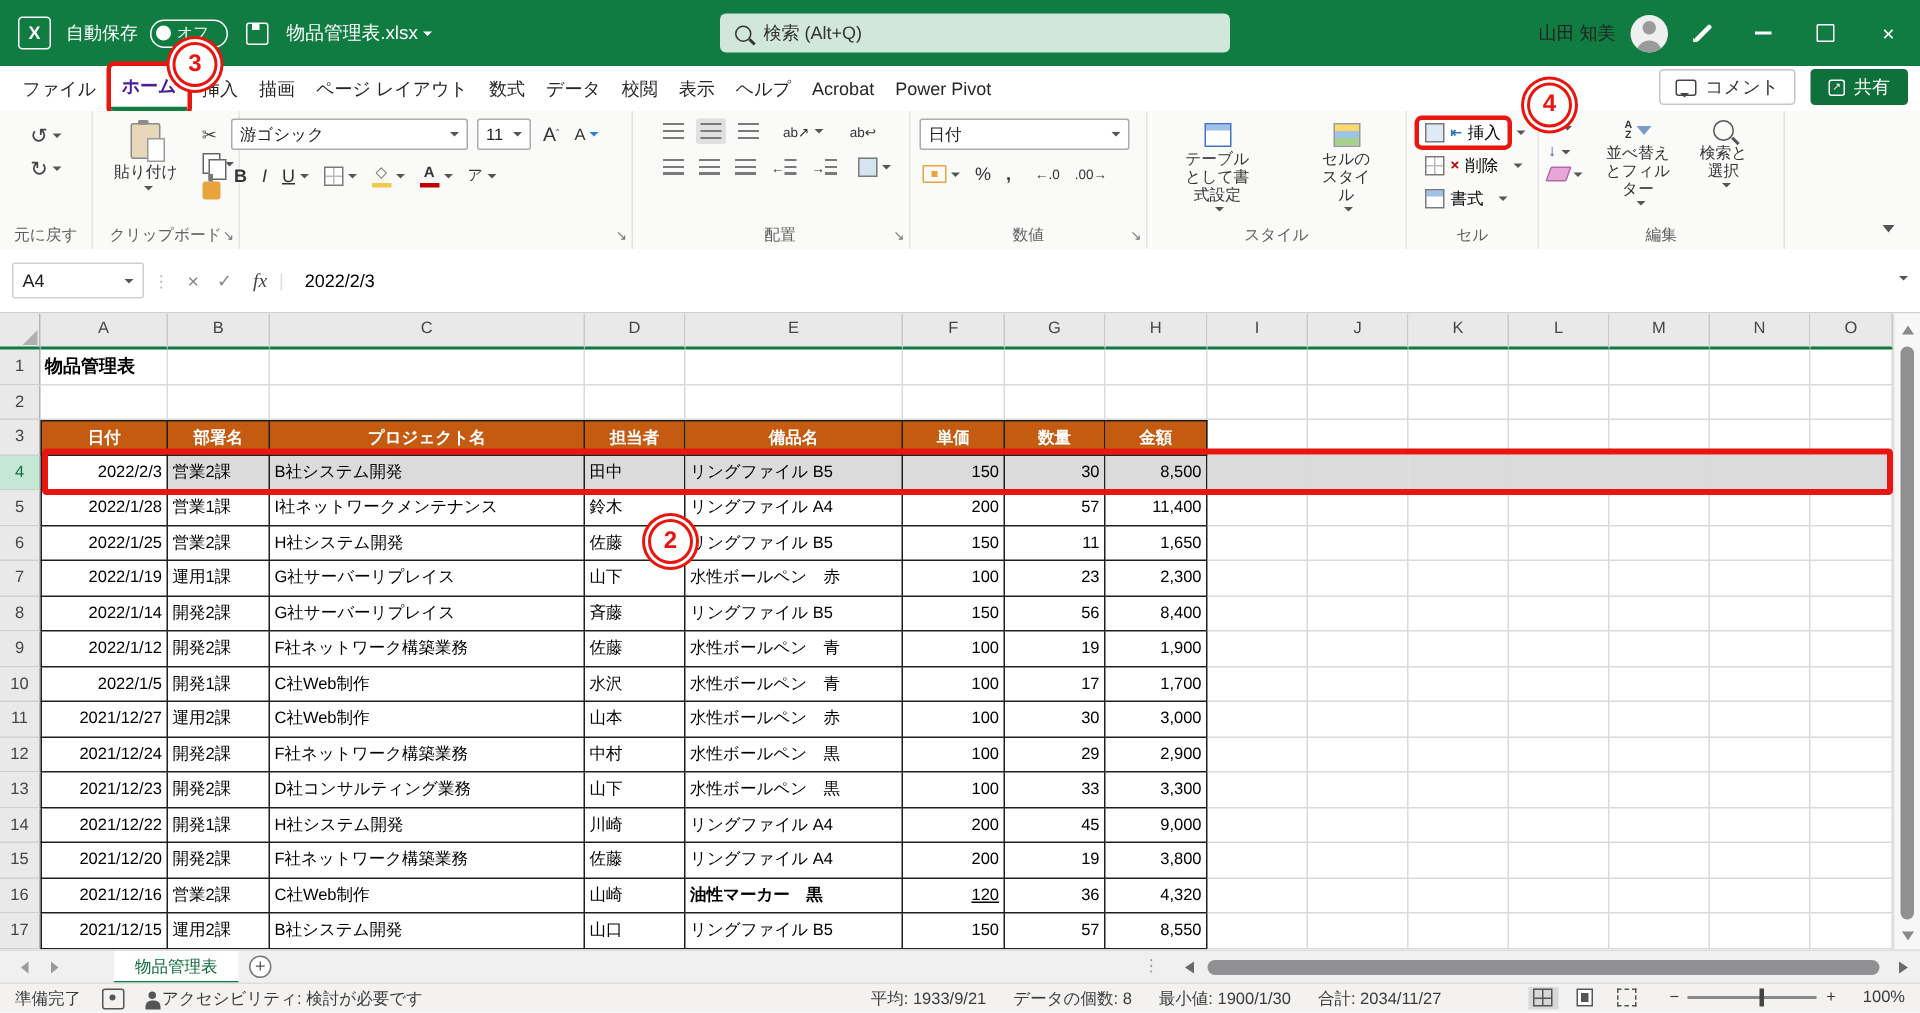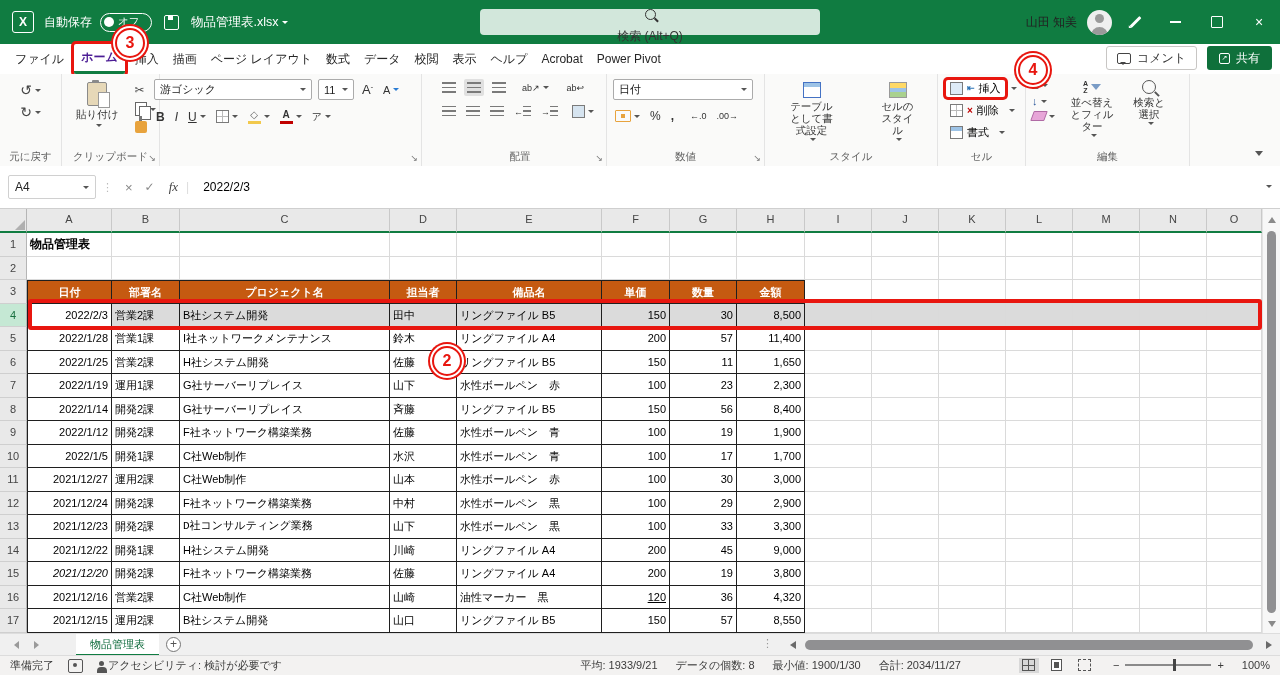--- a/index.html
+++ b/index.html
@@ -10,21 +10,21 @@
   .car.w{border-top-color:#fff;}
   .car.blue{border-top-color:#2B7CD3;}
 
   
   #titlebar{left:0;top:0;width:1280px;height:44px;background:#107C41;color:#fff;display:flex;align-items:center;font-size:12px;}
   .xicon{width:20px;height:20px;border:1.6px solid #fff;border-radius:3px;margin:0 10px 0 12px;display:flex;align-items:center;justify-content:center;font-weight:bold;font-size:12px;color:#fff;}
   .pill{width:44px;height:17px;border:1.5px solid #fff;border-radius:10px;display:flex;align-items:center;padding:0 3px;gap:4px;margin:0 8px;font-family:Liberation Serif, serif;}
   .knob{width:10px;height:10px;border-radius:50%;background:#fff;}
   .saveic{width:13px;height:13px;border:1.5px solid #fff;border-radius:2px;position:relative;margin:0 12px 0 4px;}
   .saveic:before{content:'';position:absolute;left:3px;top:0;width:5px;height:4px;background:#fff;}
-  #searchbox{left:480px;top:9px;width:320px;height:26px;background:#D2E7DB;border-radius:4px;display:flex;align-items:center;gap:8px;padding:0 10px;color:#333;font-size:12px;flex-direction:column;}
+  #searchbox{left:480px;top:9px;width:320px;height:26px;background:#D2E7DB;border-radius:4px;display:flex;align-items:center;gap:8px;padding:0 10px;color:#333;font-size:12px;}
   .mag{width:9px;height:9px;border:1.6px solid #333;border-radius:50%;position:relative;flex:0 0 auto;}
   .mag:after{content:'';position:absolute;width:5px;height:1.6px;background:#333;transform:rotate(45deg);right:-4px;bottom:-2px;}
   #userarea{position:absolute;right:132px;top:0;height:44px;display:flex;align-items:center;gap:10px;}
   .avatar{width:25px;height:25px;border-radius:50%;background:#EFEFEF;position:relative;overflow:hidden;}
   .avatar:before{content:'';position:absolute;width:9px;height:9px;border-radius:50%;background:#9a9a9a;top:4px;left:8px;}
   .avatar:after{content:'';position:absolute;width:17px;height:10px;border-radius:9px 9px 0 0;background:#9a9a9a;bottom:-2px;left:4px;}
   .pen{width:3px;height:14px;background:#fff;transform:rotate(45deg);border-radius:1px;position:relative;}
   .pen:after{content:'';position:absolute;bottom:-4px;left:-1px;border:2.5px solid transparent;border-top-color:#fff;}
   .winbtn{width:42px;height:44px;display:flex;align-items:center;justify-content:center;color:#fff;font-size:14px;}
   .restic{width:10px;height:10px;border:1.2px solid #fff;border-radius:1px;}
@@ -653,21 +653,21 @@
         <div class="cell" style="width: 67px;"></div>
         <div class="cell" style="width: 67px;"></div>
         <div class="cell" style="width: 67px;"></div>
         <div class="cell" style="width: 67px;"></div>
         <div class="cell" style="width: 55px;"></div>
       </div>
       <div class="row">
         <div class="rh">13</div>
         <div class="cell td num bl" style="width: 85px;">2021/12/23</div>
         <div class="cell td txt" style="width: 68px;">開発2課</div>
-        <div class="cell td txt" style="width: 210px; font-family: Liberation Mono, monospace;">D社コンサルティング業務</div>
+        <div class="cell td txt" style="width: 210px;">D社コンサルティング業務</div>
         <div class="cell td txt" style="width: 67px;">山下</div>
         <div class="cell td txt" style="width: 145px;">水性ボールペン　黒</div>
         <div class="cell td num" style="width: 68px;">100</div>
         <div class="cell td num" style="width: 67px;">33</div>
         <div class="cell td num" style="width: 68px;">3,300</div>
         <div class="cell" style="width: 67px;"></div>
         <div class="cell" style="width: 67px;"></div>
         <div class="cell" style="width: 67px;"></div>
         <div class="cell" style="width: 67px;"></div>
         <div class="cell" style="width: 67px;"></div>
@@ -687,21 +687,21 @@
         <div class="cell" style="width: 67px;"></div>
         <div class="cell" style="width: 67px;"></div>
         <div class="cell" style="width: 67px;"></div>
         <div class="cell" style="width: 67px;"></div>
         <div class="cell" style="width: 67px;"></div>
         <div class="cell" style="width: 67px;"></div>
         <div class="cell" style="width: 55px;"></div>
       </div>
       <div class="row">
         <div class="rh">15</div>
-        <div class="cell td num bl" style="width: 85px; font-style: italic;">2021/12/20</div>
+        <div class="cell td num bl" style="width: 85px;">2021/12/20</div>
         <div class="cell td txt" style="width: 68px;">開発2課</div>
         <div class="cell td txt" style="width: 210px;">F社ネットワーク構築業務</div>
         <div class="cell td txt" style="width: 67px;">佐藤</div>
         <div class="cell td txt" style="width: 145px;">リングファイル A4</div>
         <div class="cell td num" style="width: 68px;">200</div>
         <div class="cell td num" style="width: 67px;">19</div>
         <div class="cell td num" style="width: 68px;">3,800</div>
         <div class="cell" style="width: 67px;"></div>
         <div class="cell" style="width: 67px;"></div>
         <div class="cell" style="width: 67px;"></div>
@@ -709,21 +709,21 @@
         <div class="cell" style="width: 67px;"></div>
         <div class="cell" style="width: 67px;"></div>
         <div class="cell" style="width: 55px;"></div>
       </div>
       <div class="row">
         <div class="rh">16</div>
         <div class="cell td num bl" style="width: 85px;">2021/12/16</div>
         <div class="cell td txt" style="width: 68px;">営業2課</div>
         <div class="cell td txt" style="width: 210px;">C社Web制作</div>
         <div class="cell td txt" style="width: 67px;">山崎</div>
-        <div class="cell td txt" style="width: 145px;">油性マーカー　黒</div>
+        <div class="cell td txt" style="width: 145px; font-weight: bold;">油性マーカー　黒</div>
         <div class="cell td num" style="width: 68px; text-decoration: underline;">120</div>
         <div class="cell td num" style="width: 67px;">36</div>
         <div class="cell td num" style="width: 68px;">4,320</div>
         <div class="cell" style="width: 67px;"></div>
         <div class="cell" style="width: 67px;"></div>
         <div class="cell" style="width: 67px;"></div>
         <div class="cell" style="width: 67px;"></div>
         <div class="cell" style="width: 67px;"></div>
         <div class="cell" style="width: 67px;"></div>
         <div class="cell" style="width: 55px;"></div>

